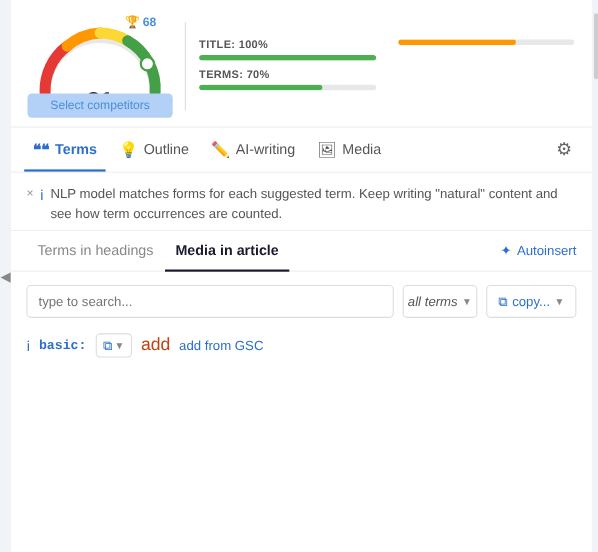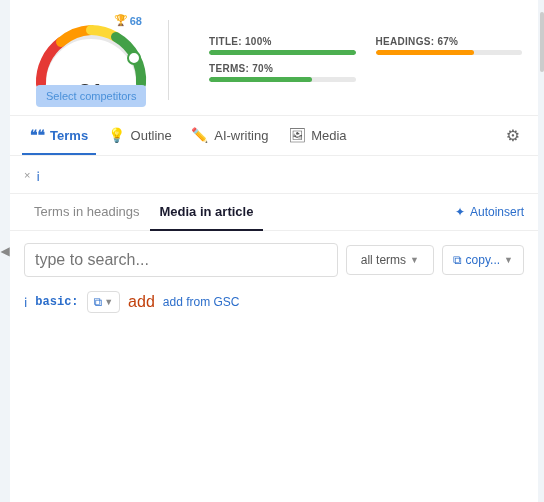--- a/index.html
+++ b/index.html
@@ -77,21 +77,21 @@
       border: none;
       border-radius: 4px;
       padding: 5px 10px;
       font-size: 11px;
       cursor: pointer;
       white-space: nowrap;
       position: absolute;
       bottom: 0;
       left: 50%;
       transform: translateX(-50%);
-      width: 110px;
+      width: 132px;
     }
 
     .gauge-wrapper {
       position: relative;
       width: 130px;
       height: 95px;
       flex-shrink: 0;
     }
 
     .divider-v {
@@ -100,21 +100,20 @@
       background: #ddd;
       align-self: center;
     }
 
     .stats-grid {
       display: grid;
       grid-template-columns: 1fr 1fr;
       gap: 6px 20px;
       flex: 1;
       padding: 4px 0;
-      margin-left: 28px;
     }
 
     .stat-item {}
 
     .stat-label {
       font-size: 10px;
       font-weight: 600;
       color: #555;
       letter-spacing: 0.3px;
       margin-bottom: 3px;
@@ -251,37 +250,38 @@
       gap: 8px;
       padding: 12px 14px 8px 14px;
       flex-shrink: 0;
     }
 
     .search-input {
       flex: 1;
       border: 1px solid #ddd;
       border-radius: 4px;
       padding: 7px 10px;
-      font-size: 16px;
+      font-size: 12px;
       color: #999;
       outline: none;
     }
 
     .dropdown-btn {
       display: flex;
       align-items: center;
       gap: 4px;
       border: 1px solid #ddd;
       border-radius: 4px;
-      padding: 7px 14px;
+      padding: 7px 4px;
       font-size: 12px;
       color: #555;
       cursor: pointer;
       background: #fff;
       white-space: nowrap;
+      font-style: italic;
     }
 
     .copy-btn {
       display: flex;
       align-items: center;
       gap: 4px;
       border: 1px solid #ddd;
       border-radius: 4px;
       padding: 7px 10px;
       font-size: 12px;
@@ -395,21 +395,20 @@
     <div class="stats-grid">
 
       <div class="stat-item">
         <div class="stat-label">TITLE: 100%</div>
         <div class="stat-bar-track">
           <div class="stat-bar-fill" style="width:100%; background:#4caf50;"></div>
         </div>
       </div>
 
       <div class="stat-item">
-        <div class="stat-label">HEADINGS: 67%</div>
         <div class="stat-bar-track">
           <div class="stat-bar-fill" style="width:67%; background:#ff9800;"></div>
         </div>
       </div>
 
       <div class="stat-item">
         <div class="stat-label">TERMS: 70%</div>
         <div class="stat-bar-track">
           <div class="stat-bar-fill" style="width:70%; background:#4caf50;"></div>
         </div>
@@ -436,20 +435,21 @@
       <span>Media</span>
     </div>
     <div class="tab-settings">
       <span>⚙</span>
     </div>
   </div>
 
   <div class="info-bar">
     <span class="info-close">×</span>
     <span class="info-icon">ℹ</span>
+    <span>NLP model matches forms for each suggested term. Keep writing "natural" content and see how term occurrences are counted.</span>
   </div>
 
   <div class="sub-tabs">
     <div class="sub-tab">
       <span>Terms in headings</span>
     </div>
     <div class="sub-tab active">
       <span>Media in article</span>
     </div>
     <div class="autoinsert-btn">

